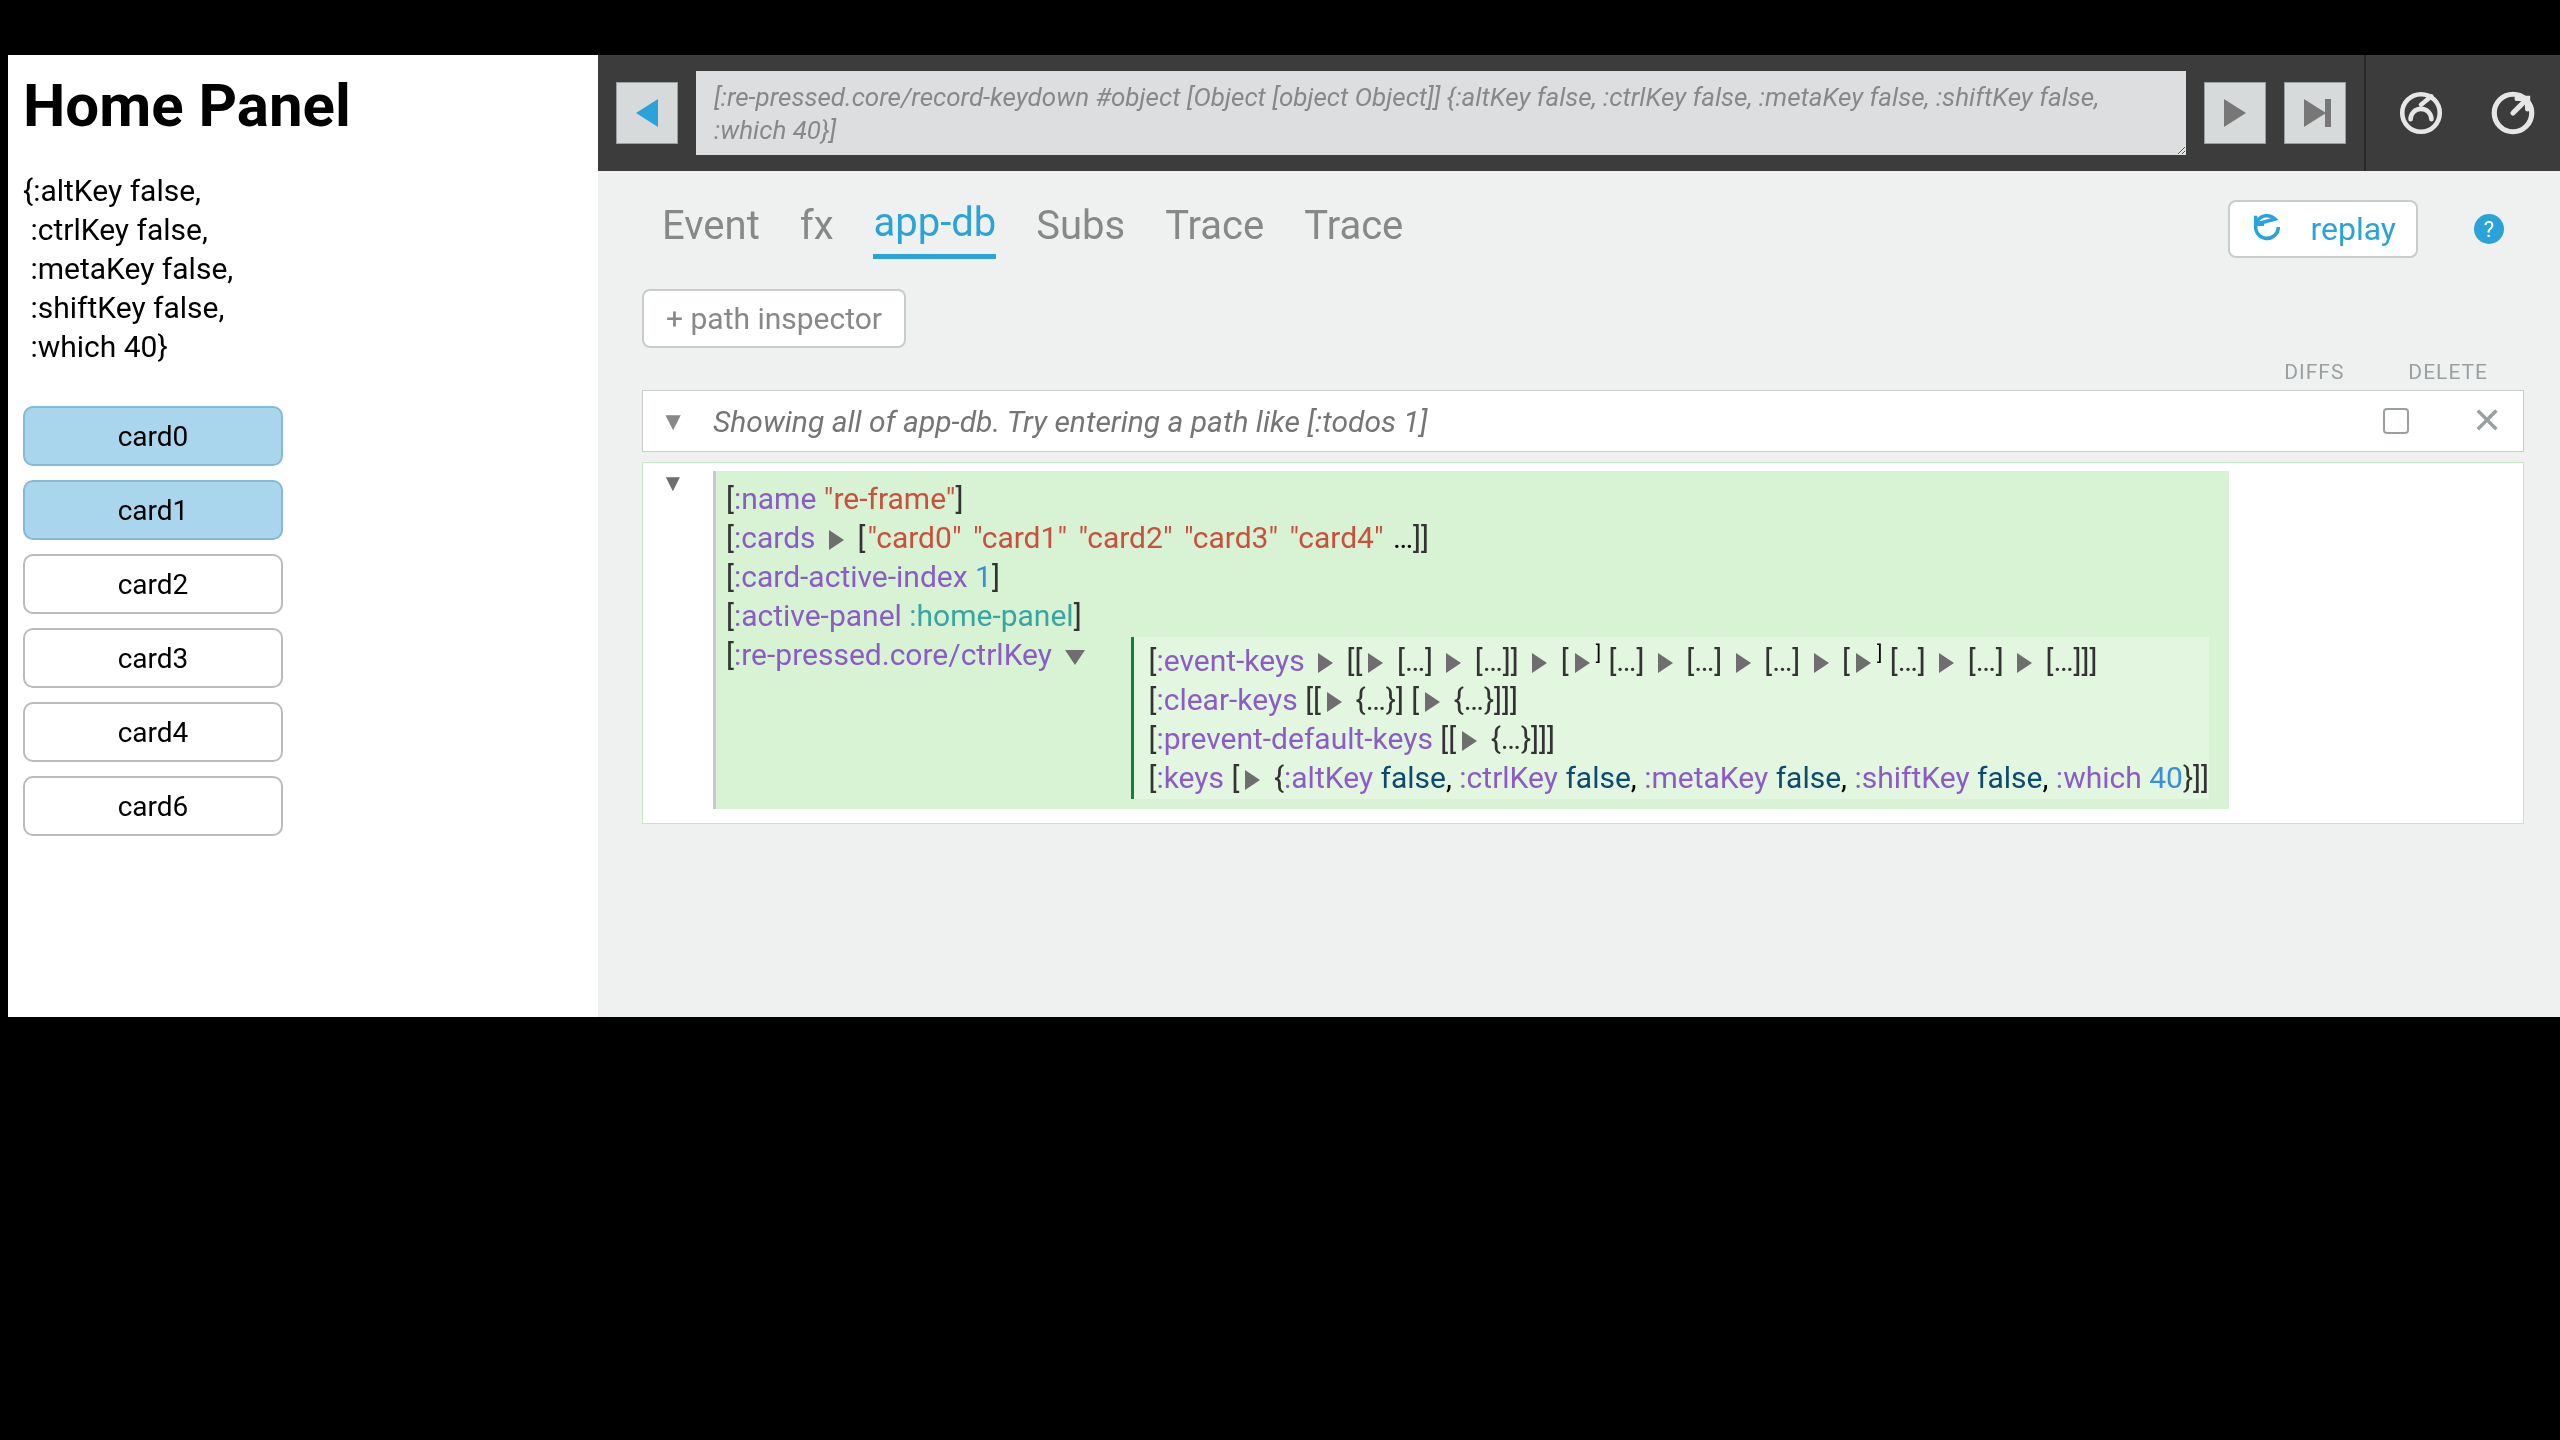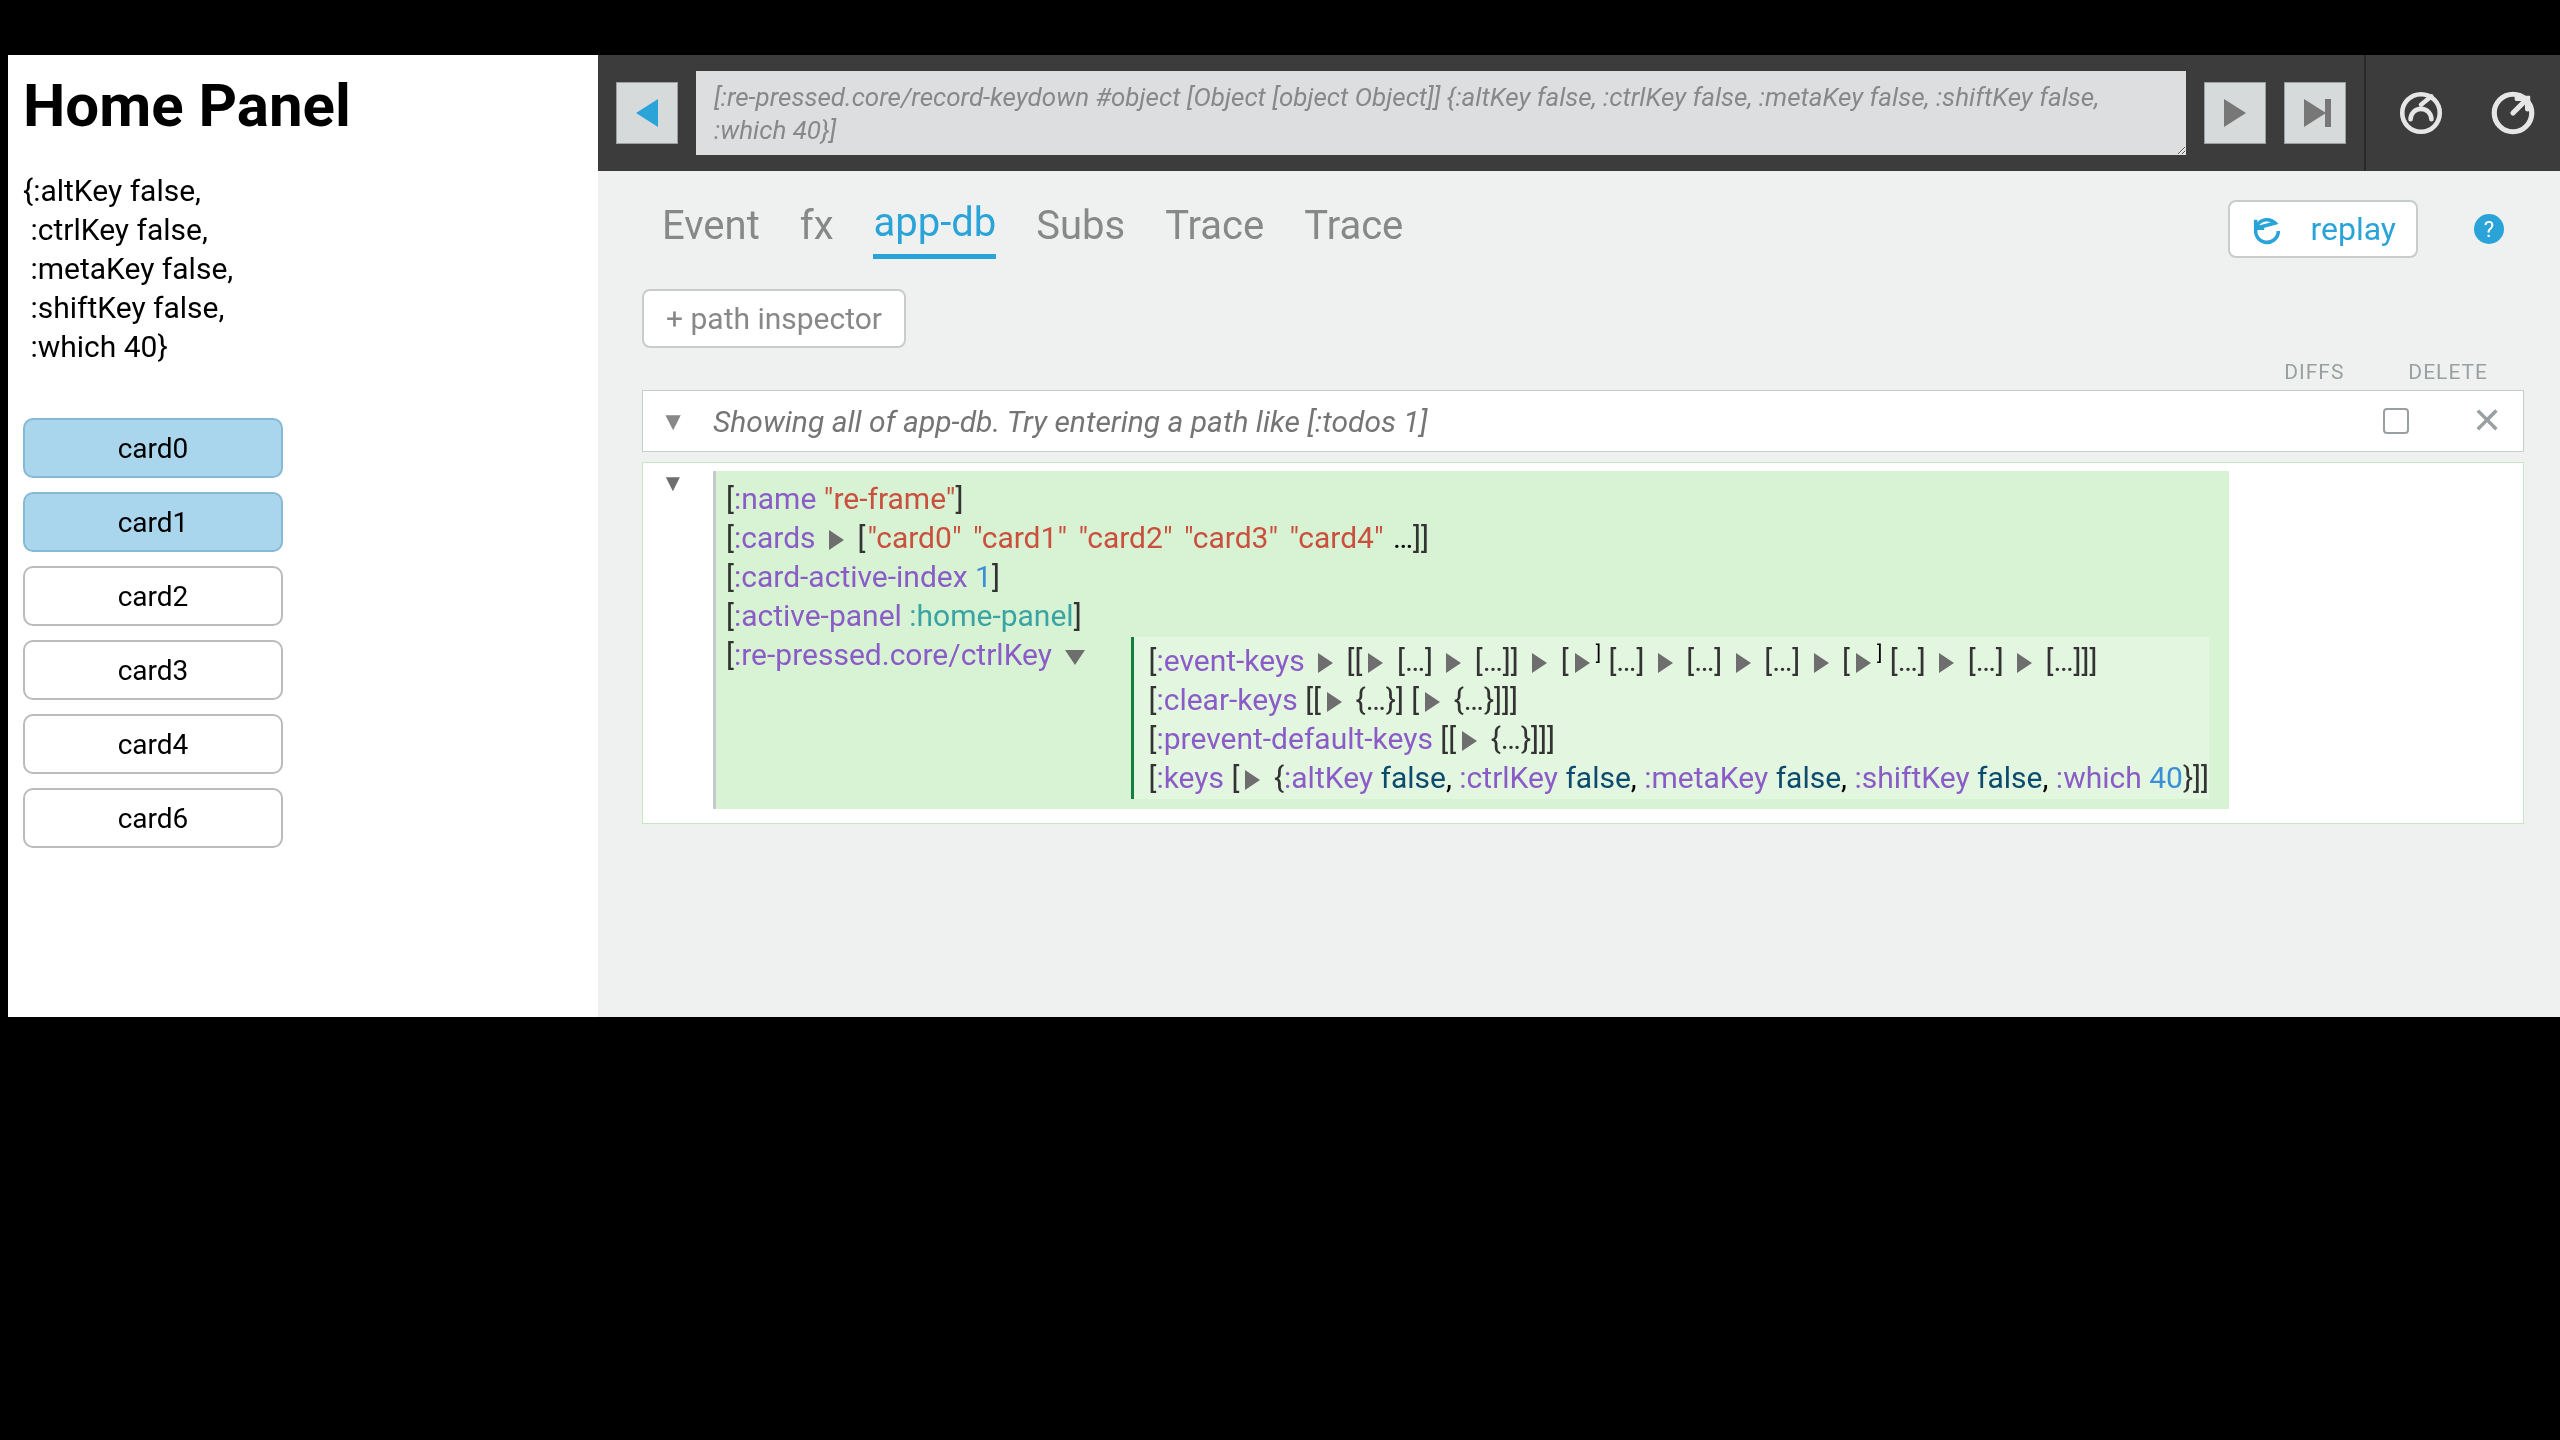--- a/index.html
+++ b/index.html
@@ -3,40 +3,40 @@
 <meta charset="utf-8">
 <style>
 * { margin: 0; padding: 0; box-sizing: border-box; font-family: -apple-system, BlinkMacSystemFont, "Segoe UI", Roboto, Helvetica, Arial, sans-serif; }
 html, body { width: 2560px; height: 1440px; background: #000; overflow: hidden; }
 .letterbox-top, .letterbox-bottom { position: absolute; left: 0; width: 2560px; height: 55px; background: #000; }
 .letterbox-top { top: 0; } .letterbox-bottom { bottom: 0; }
 .app { position: absolute; top: 55px; left: 8px; width: 2560px; height: 962px; background: #fff; display: flex; }
 
 .left-panel { width: 590px; background: #fff; padding: 15px; }
 h1.title { font-size: 60px; font-weight: 700; margin-bottom: 30px; }
-.keystate { font-size: 30px; white-space: pre; margin-bottom: 52px; line-height: 1.3; }
+.keystate { font-size: 30px; white-space: pre; margin-bottom: 40px; line-height: 1.3; }
 .card-btn { display: block; width: 260px; height: 60px; margin-bottom: 14px; border: 2px solid #bbb; border-radius: 10px; background: #fff; font-size: 28px; cursor: pointer; }
 .card-btn.active { background: #a9d6ed; border-color: #86b9d4; }
 .right-panel { flex: 1; background: #eff1f1; display: flex; flex-direction: column; }
 .toolbar { height: 116px; background: #3c3c3c; display: flex; align-items: center; padding: 0 18px; gap: 18px; }
 .tb-btn { width: 62px; height: 62px; background: #d7dadb; border: 1px solid #9aa0a2; display: flex; align-items: center; justify-content: center; cursor: pointer; }
 .tb-btn .tri { width: 0; height: 0; border-top: 14px solid transparent; border-bottom: 14px solid transparent; }
 .tb-btn.prev .tri { border-right: 22px solid #2aa3d8; }
 .tb-btn.play .tri { border-left: 22px solid #777; }
 .tb-btn.playend { position: relative; }
 .tb-btn.playend .tri { border-left: 22px solid #777; }
 .tb-btn.playend::after { content: ""; position: absolute; right: 14px; width: 6px; height: 28px; background: #777; }
 .tb-input { flex: 1; height: 84px; background: #dcdedf; border: none; padding: 10px 18px; font-size: 26px; font-style: italic; color: #888; line-height: 1.25; }
 .tb-sep { width: 2px; height: 116px; background: #282828; }
 .tb-icon { width: 74px; height: 116px; display: flex; align-items: center; justify-content: center; color: #e6e6e6; cursor: pointer; }
 .tabs-row { display: flex; align-items: center; padding: 28px 64px 14px; gap: 40px; }
 .tab { font-size: 40px; color: #888; cursor: pointer; padding-bottom: 8px; }
 .tab.active { color: #2aa3d8; border-bottom: 5px solid #2aa3d8; }
 .tabs-spacer { flex: 1; }
-.replay-btn { border: 2px solid #c8cccd; border-radius: 8px; padding: 8px 20px; display: flex; align-items: flex-end; gap: 26px; font-size: 32px; color: #2aa3d8; cursor: pointer; background: #fff; }
+.replay-btn { border: 2px solid #c8cccd; border-radius: 8px; padding: 8px 20px; display: flex; align-items: flex-start; gap: 26px; font-size: 32px; color: #2aa3d8; cursor: pointer; background: #fff; }
 .help-circle { width: 30px; height: 30px; border-radius: 50%; background: #2aa3d8; color: #fff; font-size: 22px; display: flex; align-items: center; justify-content: center; margin-left: 16px; cursor: pointer; }
 .path-insp-btn { margin: 16px 44px 12px; display: inline-block; border: 2px solid #c8cccd; border-radius: 8px; padding: 10px 22px; font-size: 30px; color: #888; background: #fff; cursor: pointer; }
 .header-row { display: flex; align-items: center; padding: 0 48px; }
 .header-spacer { flex: 1; }
 .hdr-label { font-size: 21px; color: #9aa0a2; letter-spacing: 1px; margin-left: 32px; margin-right: 32px; }
 .path-row { display: flex; align-items: center; margin: 6px 44px 0; border: 1px solid #c8cccd; background: #fff; height: 62px; }
 .path-toggle { width: 60px; text-align: center; font-size: 26px; color: #888; cursor: pointer; }
 .path-input { flex: 1; height: 100%; border: none; outline: none; font-size: 30px; font-style: italic; color: #8a8f91; padding: 0 10px; }
 .diffs-box { width: 26px; height: 26px; border: 2px solid #9aa0a2; margin: 0 42px; cursor: pointer; border-radius: 4px; }
 .delete-x { font-size: 36px; color: #9aa0a2; width: 72px; text-align: center; cursor: pointer; }

